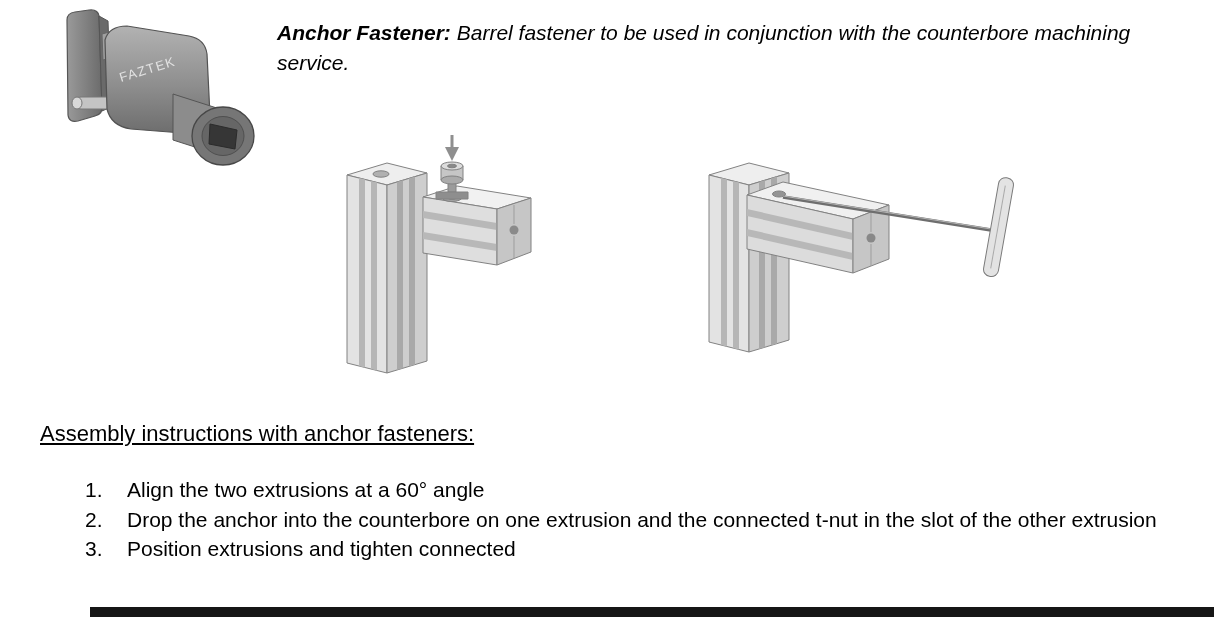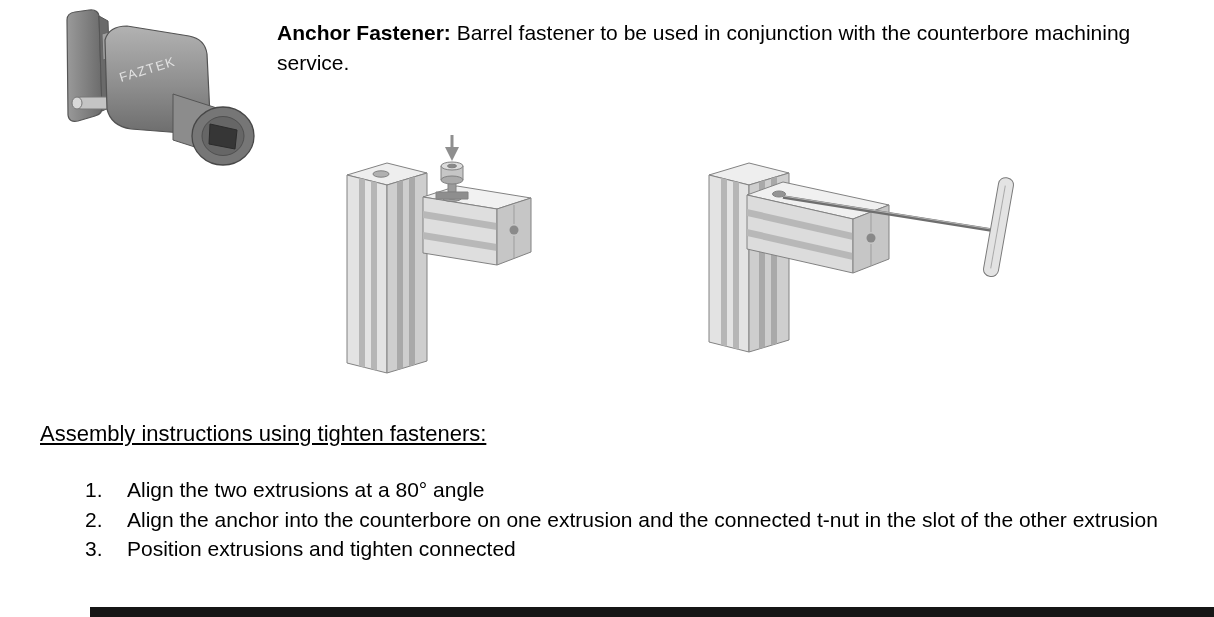--- a/index.html
+++ b/index.html
@@ -8,21 +8,21 @@
     background:#ffffff;
     font-family:"Liberation Sans", sans-serif;
     color:#000000;
     position:relative;
     overflow:hidden;
   }
   .abs { position:absolute; }
 
   .header-text {
     left:277px; top:18px; width:890px;
-    font-size:21px; line-height:30px;
+    font-size:21px; line-height:30px;font-style:italic;
   }
   .header-text strong { font-weight:bold; }
 
   .product-figure { left:25px; top:4px; width:235px; height:182px; }
   .illus-a { left:335px; top:133px; width:200px; height:248px; }
   .illus-b { left:695px; top:145px; width:330px; height:215px; }
   figure svg { width:100%; height:100%; display:block; }
 
   .assembly-heading {
     left:40px; top:421px;
@@ -167,30 +167,30 @@
           <line x1="88" y1="51" x2="296" y2="84" stroke="#b5b5b5" stroke-width="1"></line>
           <g transform="rotate(10 303 82)">
             <rect x="296" y="32" width="15" height="100" rx="7" fill="#e3e3e3" stroke="#7b7b7b"></rect>
             <line x1="303" y1="40" x2="303" y2="124" stroke="#aaaaaa"></line>
           </g>
         </g>
       </g>
     </svg>
   </figure>
 
-  <h2 class="abs assembly-heading">Assembly instructions using tighten fasteners:</h2>
+  <h2 class="abs assembly-heading">Assembly instructions with anchor fasteners:</h2>
 
   <ol class="abs steps">
     <li class="step">
       <span class="num">1.</span>
-      <span class="txt">Align the two extrusions at a 80° angle</span>
+      <span class="txt">Align the two extrusions at a 60° angle</span>
     </li>
     <li class="step">
       <span class="num">2.</span>
-      <span class="txt">Align the anchor into the counterbore on one extrusion and the connected t-nut in the slot of the other extrusion</span>
+      <span class="txt">Drop the anchor into the counterbore on one extrusion and the connected t-nut in the slot of the other extrusion</span>
     </li>
     <li class="step">
       <span class="num">3.</span>
       <span class="txt">Position extrusions and tighten connected</span>
     </li>
   </ol>
 
   <div class="abs bottom-bar"></div>
 
 </div>

